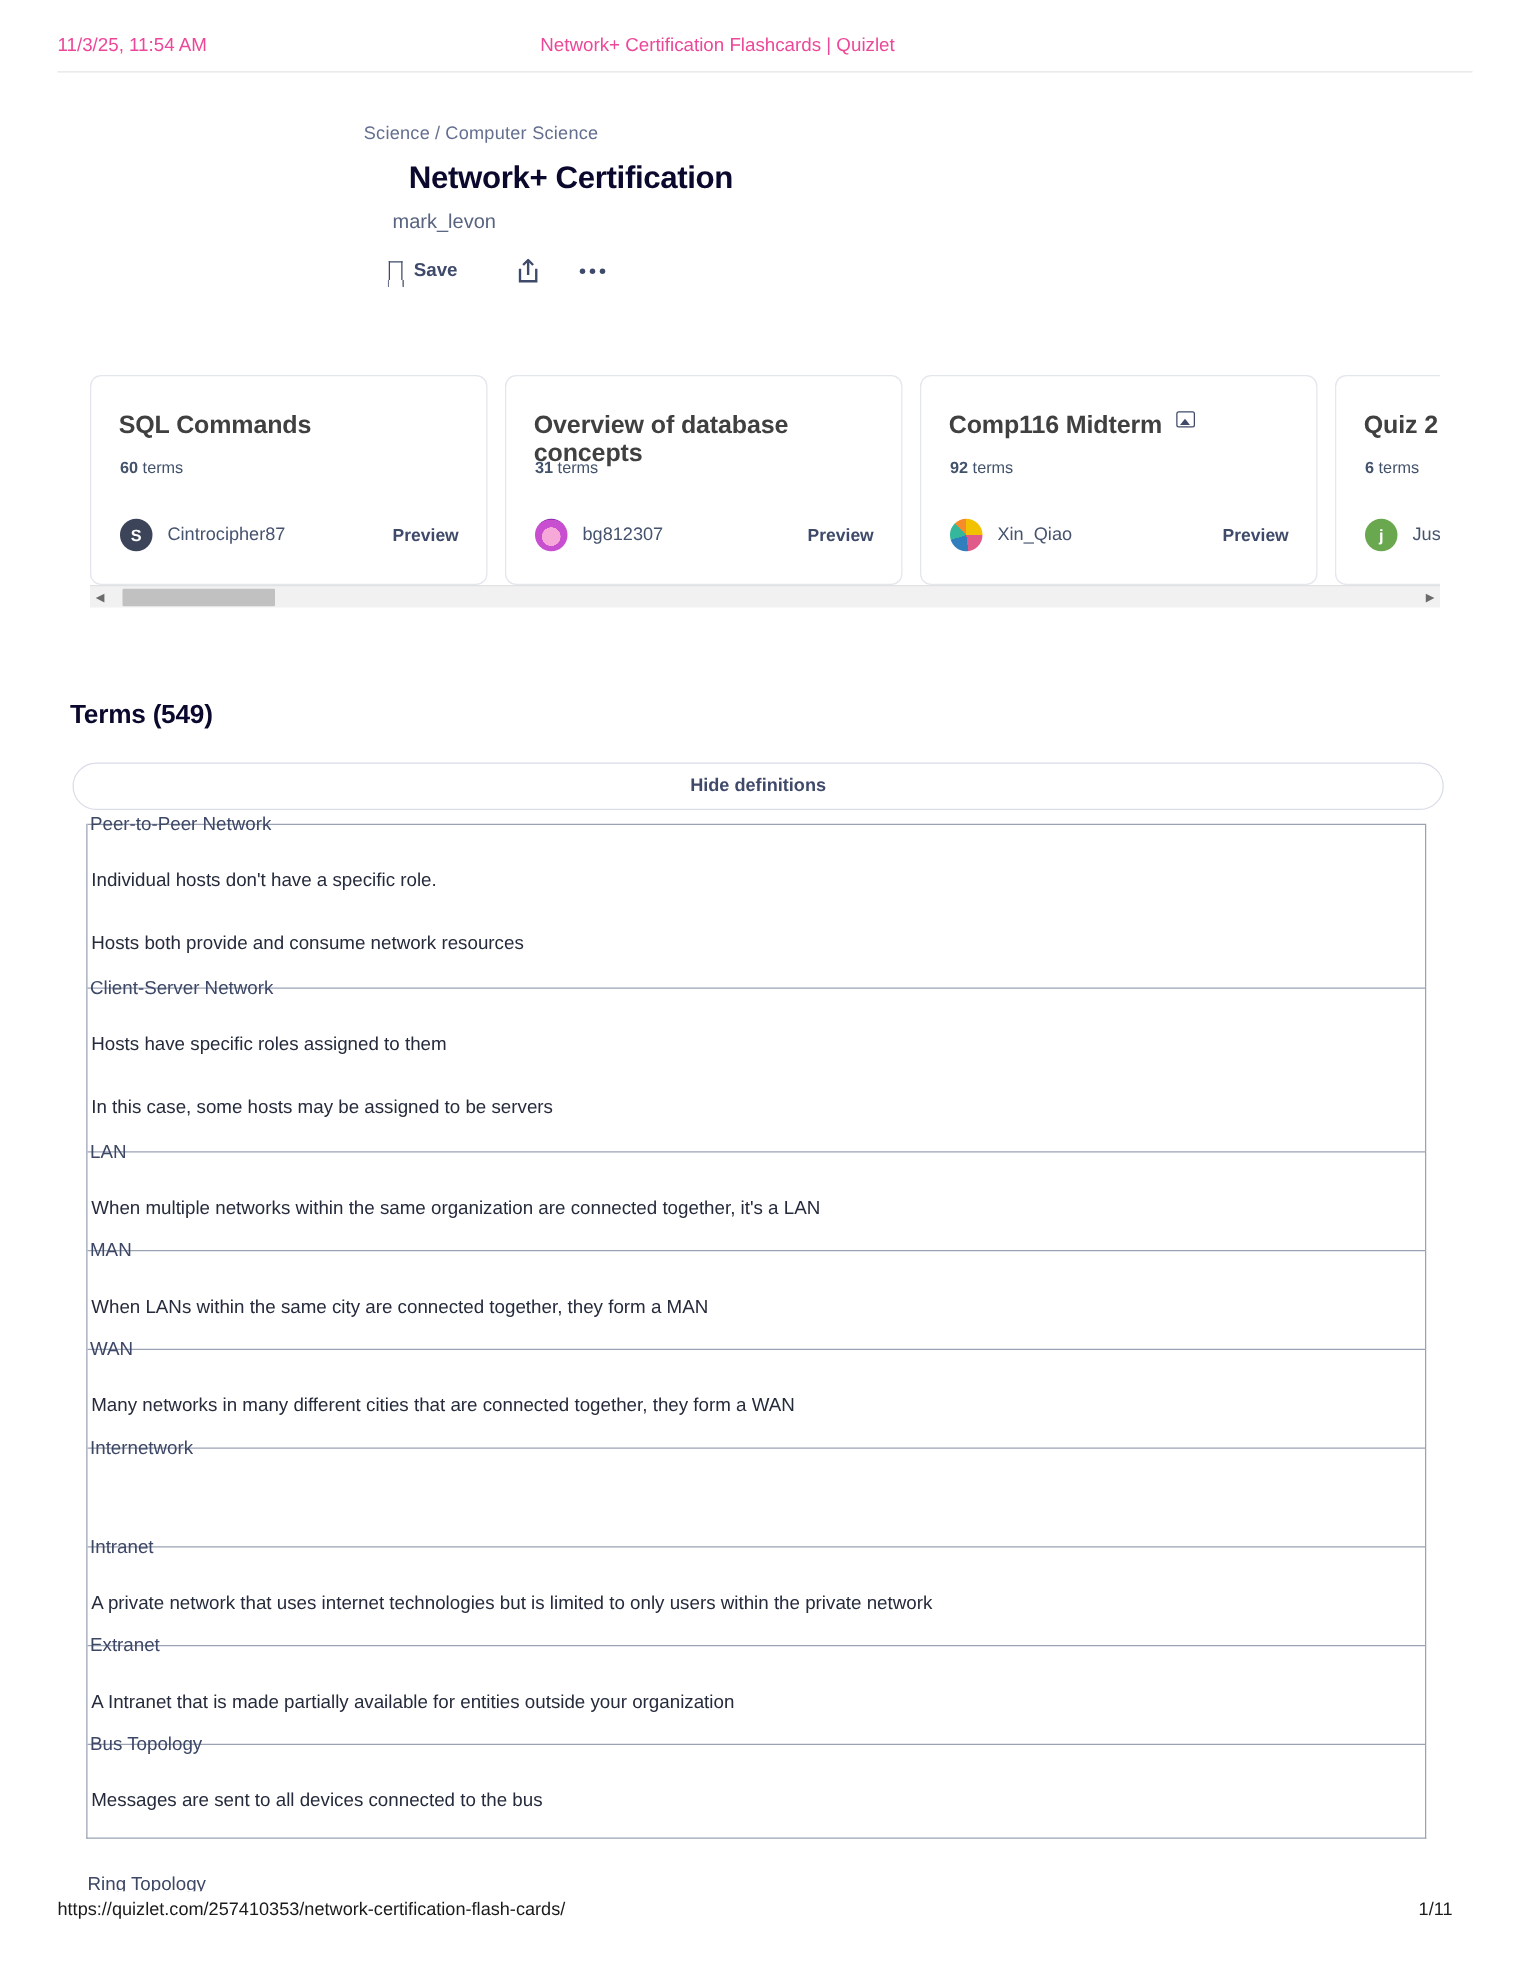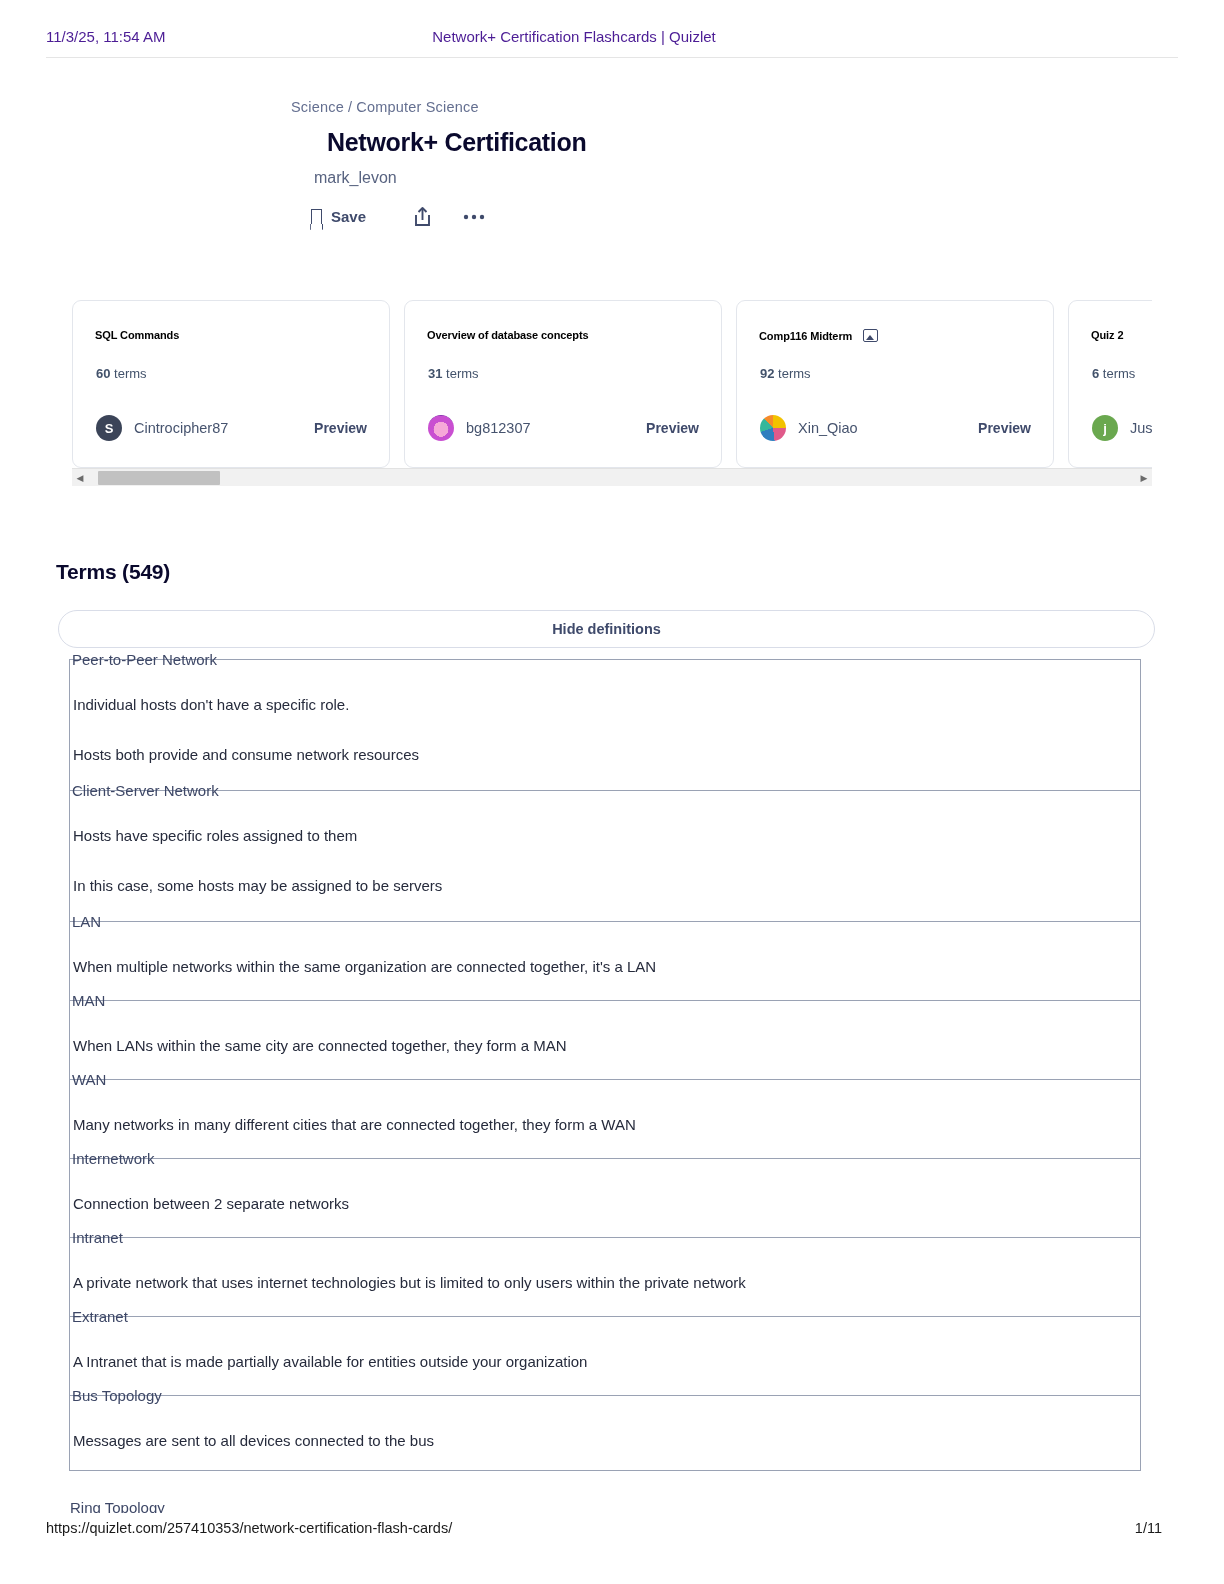--- a/index.html
+++ b/index.html
@@ -10,21 +10,21 @@
     font-family: "Liberation Sans", sans-serif;
     color: #2e3856;
     overflow: hidden;
   }
   .page { position: relative; width: 1224px; height: 1584px; }
 
   
   .print-header {
     position: absolute; top: 28px; left: 0; width: 1148px;
     display: flex; align-items: flex-start;
-    font-size: 15px; color: #4c1d95;
+    font-size: 15px; color: #ec4899;
   }
   .print-header .ph-date { position: absolute; left: 46px; }
   .print-header .ph-title { width: 100%; text-align: center; }
   .header-rule {
     position: absolute; top: 57px; left: 46px; width: 1132px; height: 1px;
     background: #e5e5e5;
   }
 
   
   .breadcrumb {
@@ -65,22 +65,22 @@
     position: absolute; top: 300px; left: 72px;
     width: 1080px; height: 168px;
     display: flex; gap: 14px; overflow: hidden;
   }
   .set-card {
     flex: 0 0 318px; height: 168px;
     background: #ffffff; border: 1px solid #e3e6ec; border-radius: 9px;
     padding: 28px 22px 0 22px; position: relative;
   }
   .set-card .sc-title {
-    font-size: 11px; font-weight: 600; color: #000000;
-    display: flex; align-items: flex-end; gap: 11px; letter-spacing: -0.1px;
+    font-size: 20px; font-weight: 600; color: #404040;
+    display: flex; align-items: flex-start; gap: 11px; letter-spacing: -0.1px;
   }
   .img-badge {
     display: inline-block; width: 15px; height: 13px;
     border: 1.6px solid #3f4a6b; border-radius: 2px; position: relative;
   }
   .img-badge:after {
     content: ""; position: absolute; left: 2px; bottom: 1.5px;
     width: 0; height: 0;
     border-left: 4px solid transparent; border-right: 4px solid transparent;
     border-bottom: 5px solid #3f4a6b;
@@ -335,23 +335,20 @@
 
     <div class="term-row row-h1">
       <div class="term-title">WAN</div>
       <div class="term-def">
         <span>Many networks in many different cities that are connected together, they form a WAN</span>
       </div>
     </div>
 
     <div class="term-row row-h1">
       <div class="term-title">Internetwork</div>
-      <div class="term-def">
-        <span>Connection between 2 separate networks</span>
-      </div>
     </div>
 
     <div class="term-row row-h1">
       <div class="term-title">Intranet</div>
       <div class="term-def">
         <span>A private network that uses internet technologies but is limited to only users within the private network</span>
       </div>
     </div>
 
     <div class="term-row row-h1">

